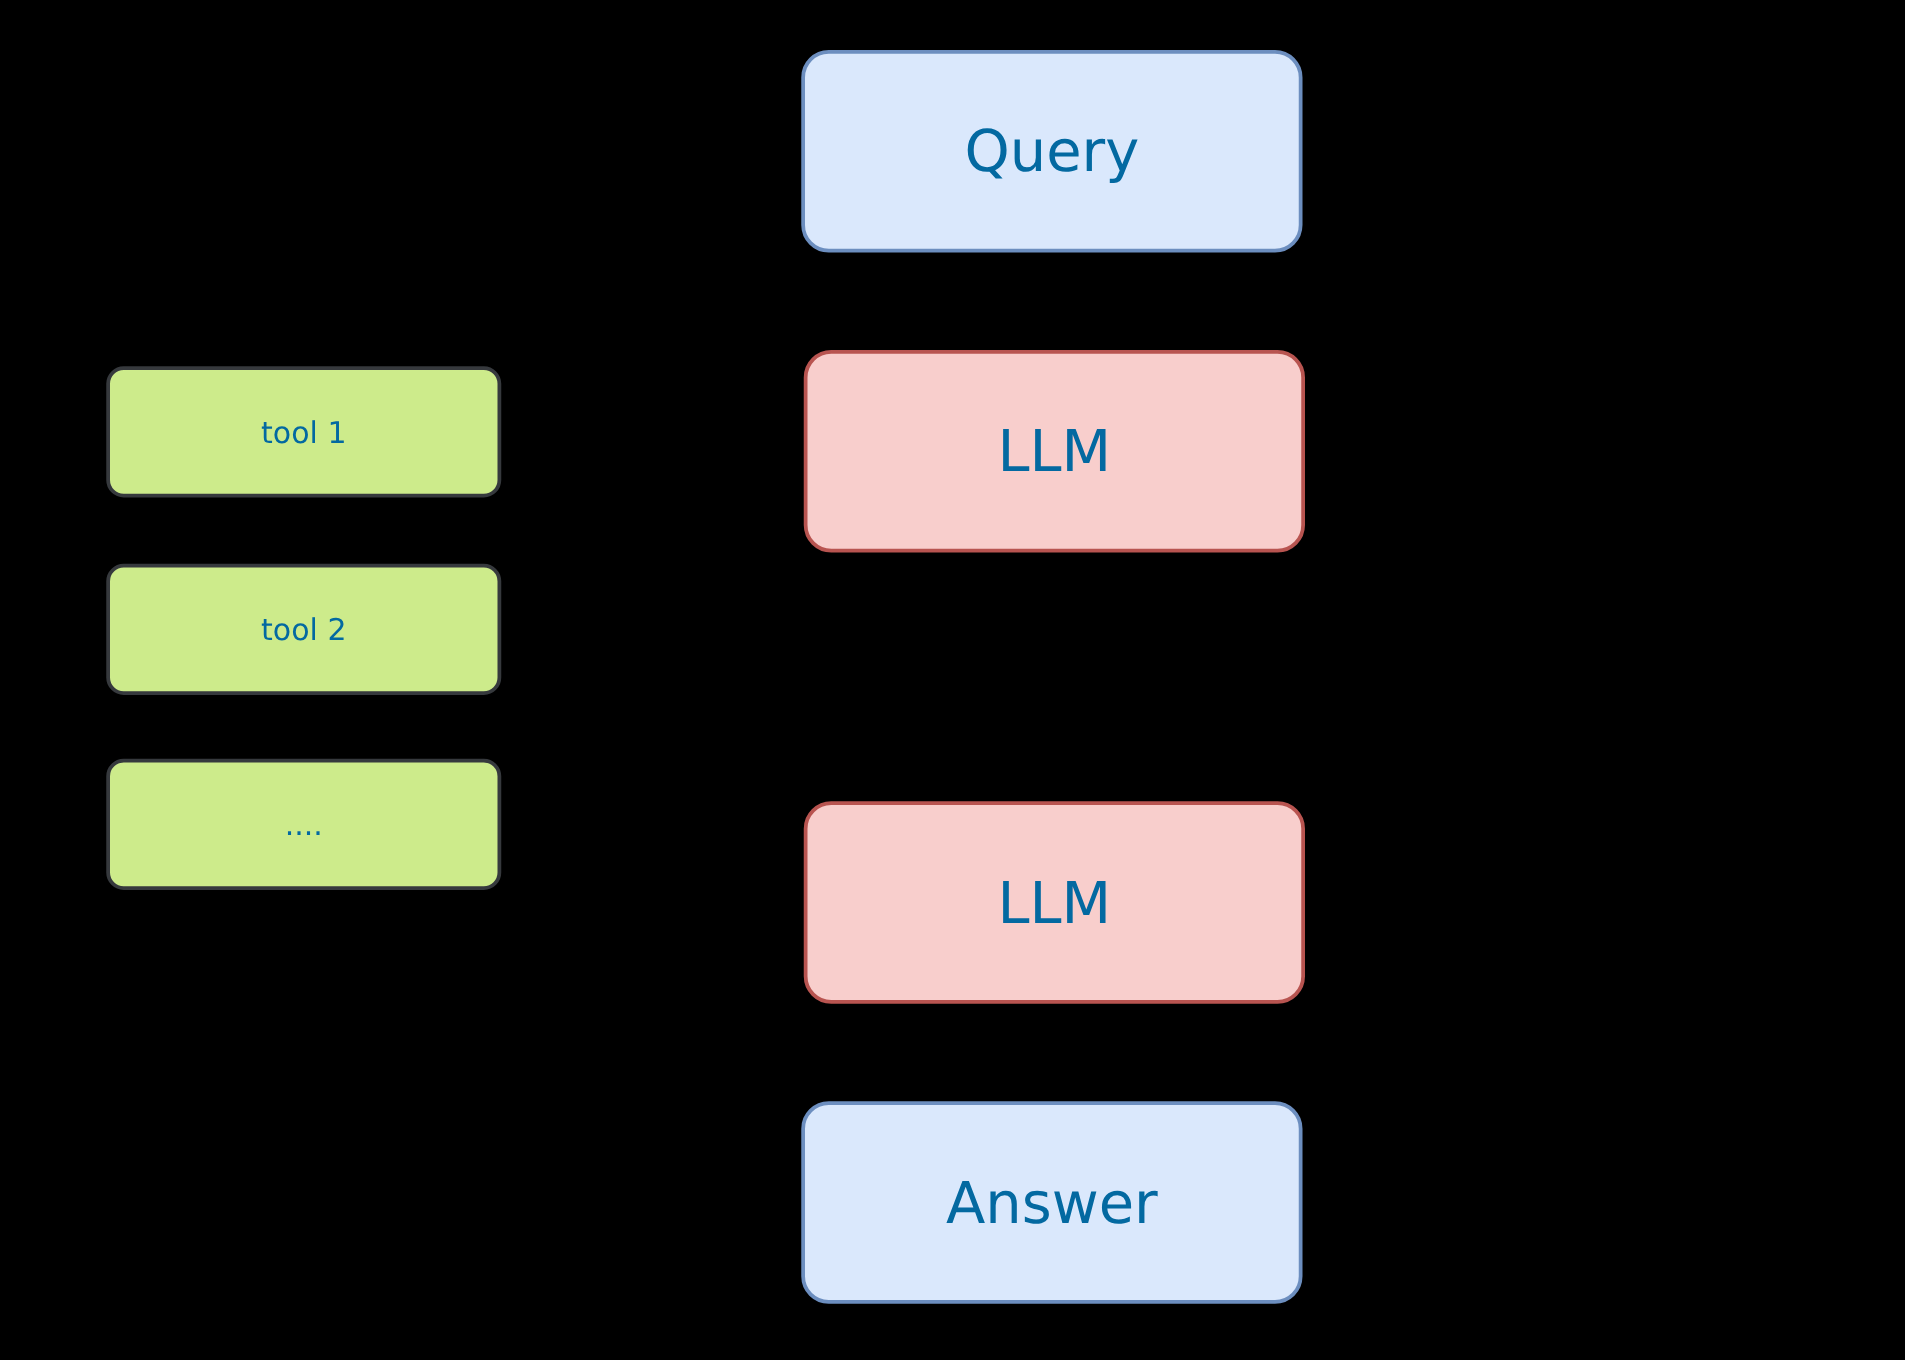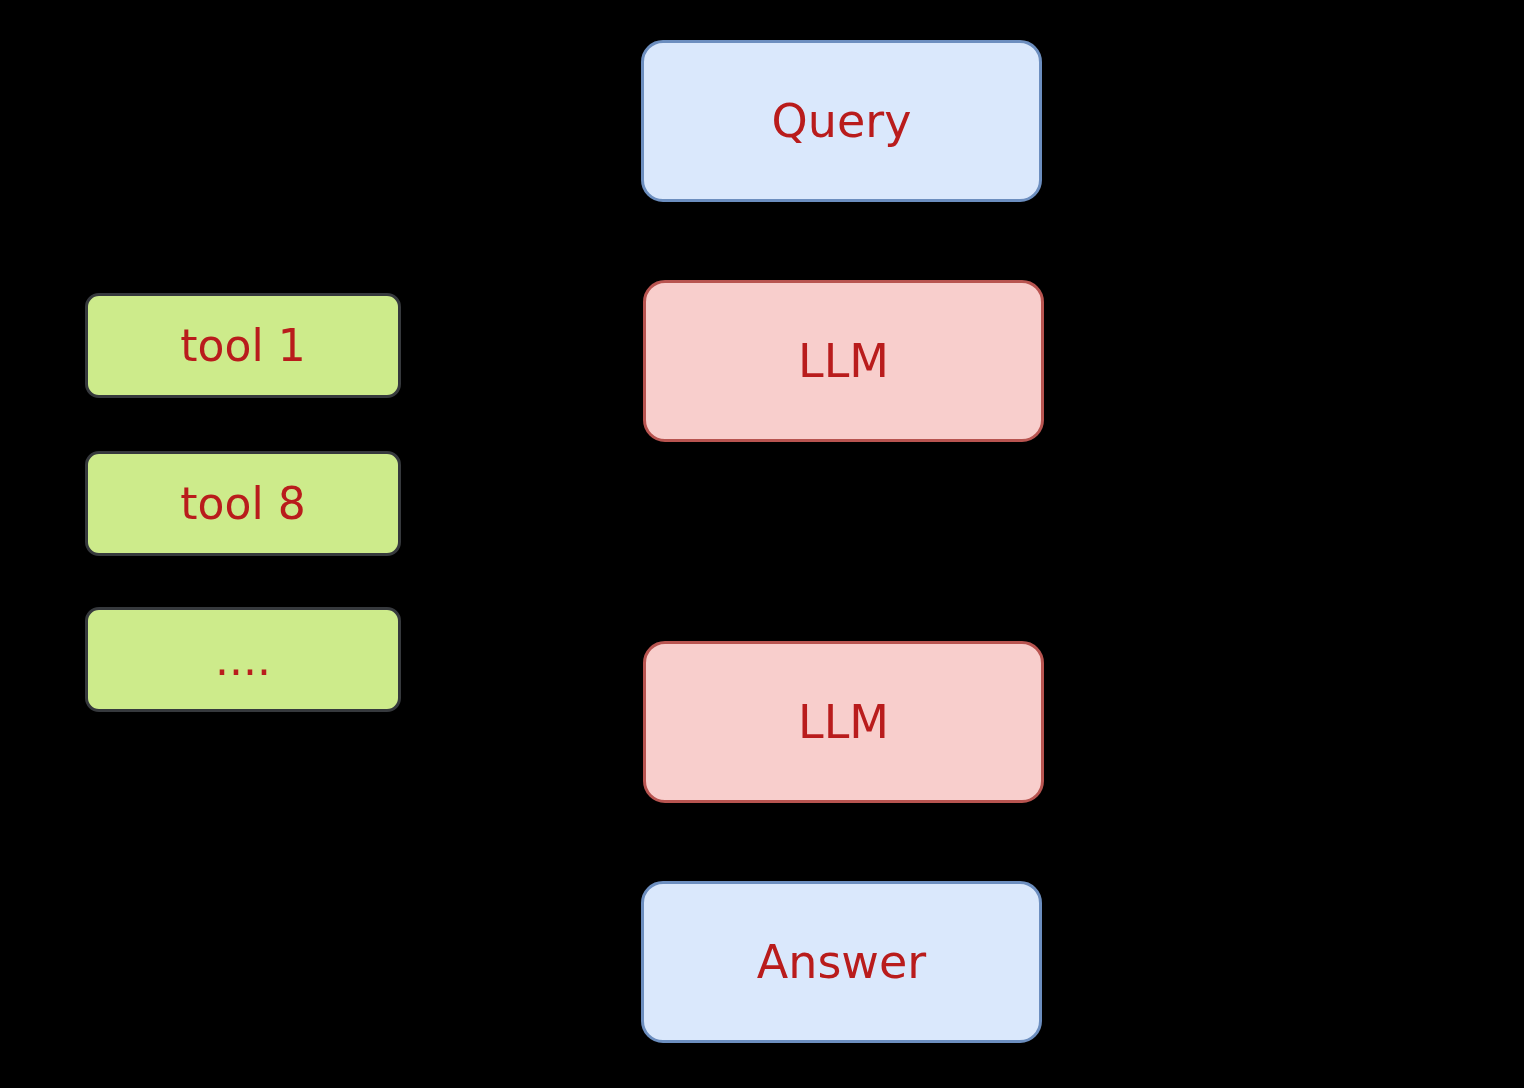--- a/index.html
+++ b/index.html
@@ -14,21 +14,21 @@
     background: #000000;
     overflow: hidden;
     font-family: "DejaVu Sans", "Liberation Sans", sans-serif;
   }
   .node {
     position: absolute;
     display: flex;
     align-items: center;
     justify-content: center;
     box-sizing: border-box;
-    color: #b91c1c;
+    color: #0369a1;
     text-align: center;
   }
   
   .flow {
     width: 401px;
     height: 162px;
     border-radius: 22px;
     border: 3px solid;
     font-size: 46px;
   }
@@ -42,21 +42,21 @@
     text-align: right;
   }
   
   .tool {
     left: 85px;
     width: 316px;
     height: 105px;
     border-radius: 14px;
     border: 3px solid #36393d;
     background: #cdeb8b;
-    font-size: 44px;
+    font-size: 24px;
   }
   .pos-query  { left: 641px; top: 40px;  }
   .pos-llm1   { left: 643px; top: 280px; }
   .pos-llm2   { left: 643px; top: 641px; }
   .pos-answer { left: 641px; top: 881px; }
   .pos-tool1  { top: 293px; }
   .pos-tool2  { top: 451px; }
   .pos-dots   { top: 607px; }
   .pos-tooln  { top: 762px; }
 </style>
@@ -79,21 +79,21 @@
 
   <div class="node flow blue pos-answer">
     <span>Answer</span>
   </div>
 
   <div class="node tool pos-tool1">
     <span>tool 1</span>
   </div>
 
   <div class="node tool pos-tool2">
-    <span>tool 8</span>
+    <span>tool 2</span>
   </div>
 
   <div class="node tool pos-dots">
     <span>....</span>
   </div>
 
 
 </div>
 
 </body></html>

